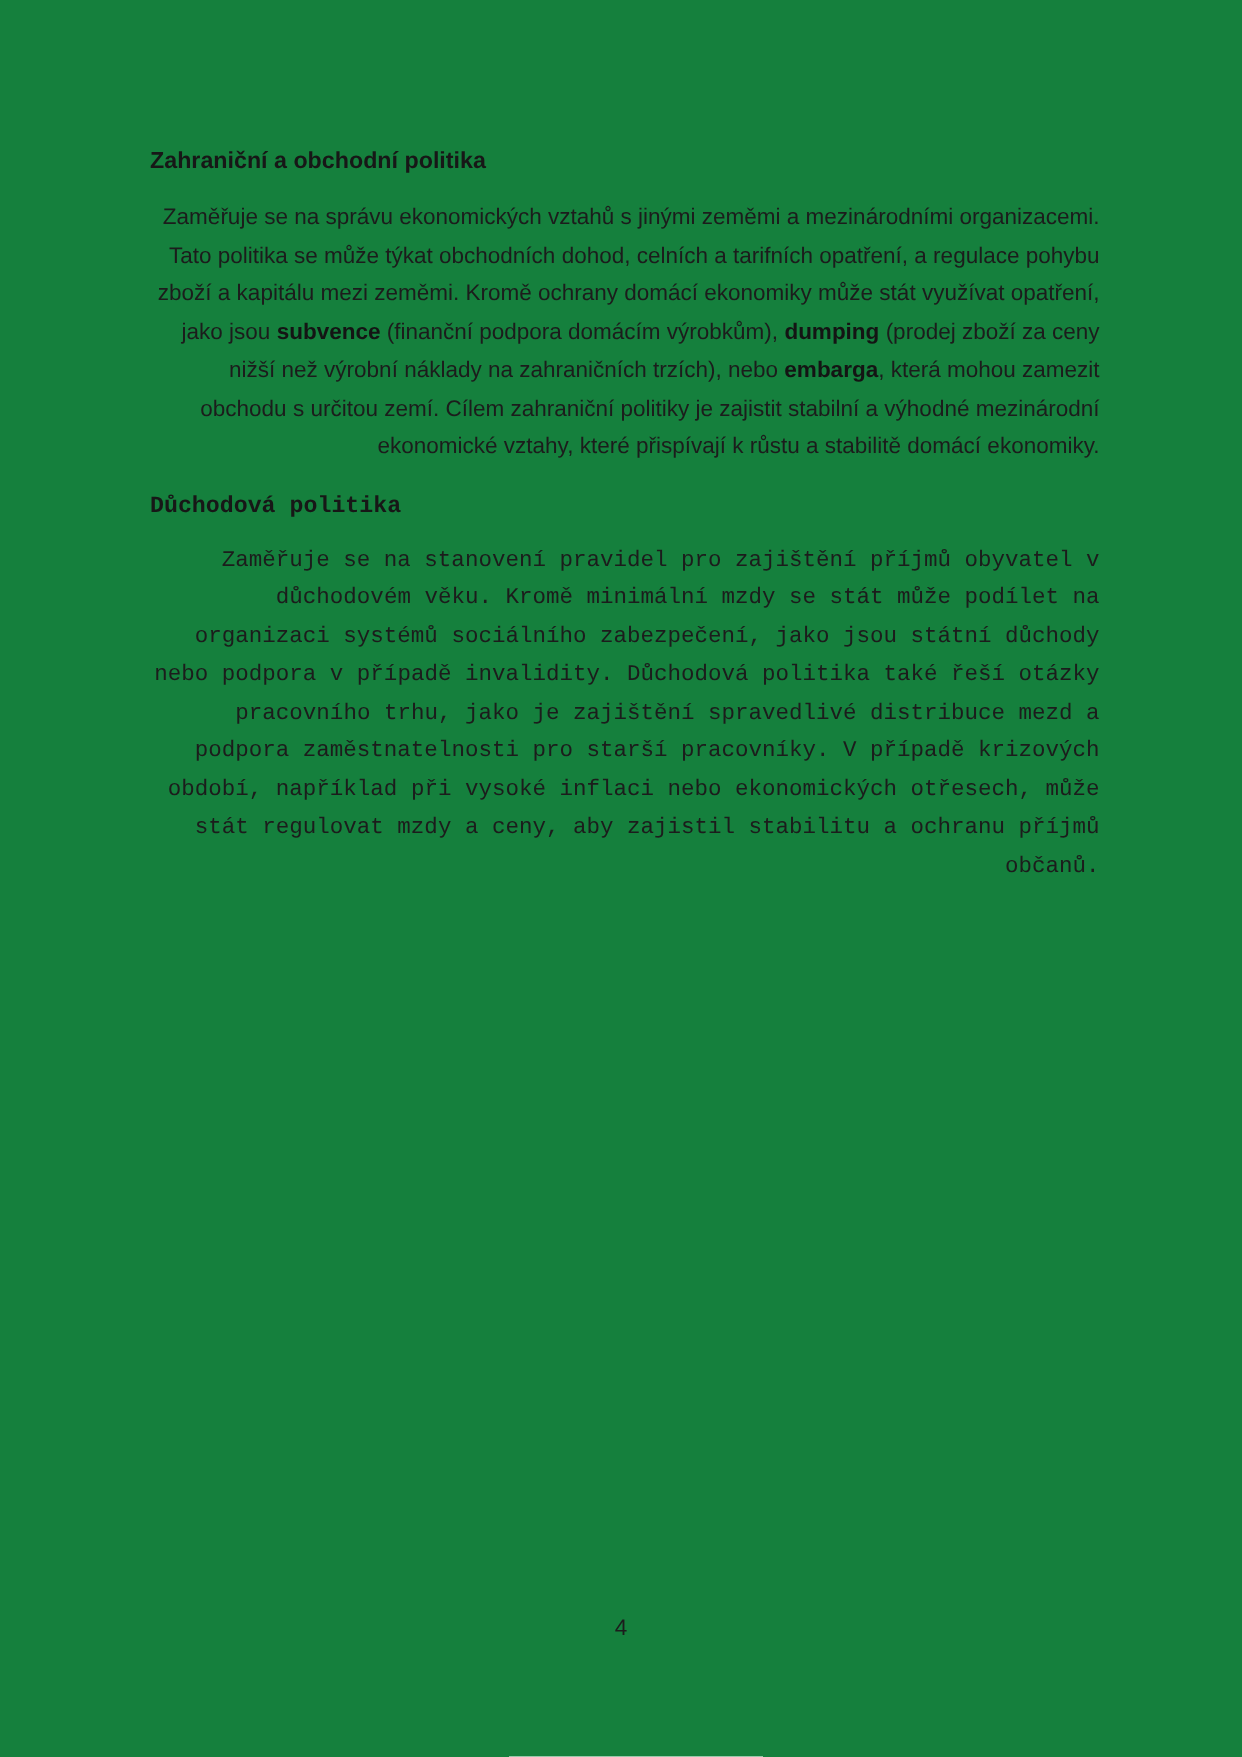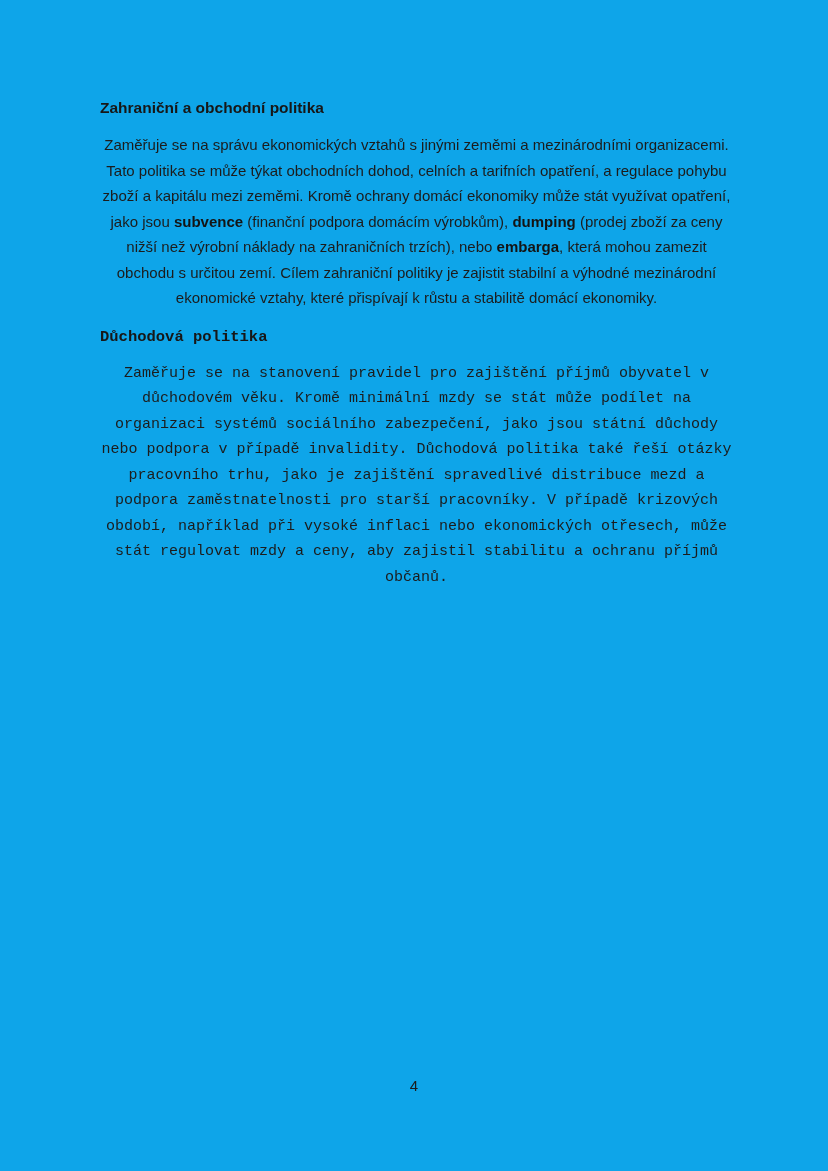--- a/index.html
+++ b/index.html
@@ -5,21 +5,21 @@
   * { box-sizing: border-box; }
   html, body {
     margin: 0;
     padding: 0;
     background: #ffffff;
   }
   .page {
     position: relative;
     width: 828px;
     height: 1171px;
-    background: #0ea5e9;
+    background: #15803d;
     font-family: "Liberation Sans", "DejaVu Sans", sans-serif;
     color: #1c1c1c;
     overflow: hidden;
   }
   .content {
     position: absolute;
     left: 100px;
     top: 97px;
     width: 633px;
   }
@@ -28,21 +28,21 @@
     font-weight: 700;
     line-height: 22px;
     margin: 0 0 13px 0;
     color: #171717;
   }
   .body-paragraph {
     font-size: 15px;
     line-height: 25.5px;
     margin: 0 0 15px 0;
     color: #1c1c1c;
-    text-align: center;
+    text-align: right;
   }
   .body-paragraph b {
     font-weight: 700;
     color: #141414;
   }
   .section + .section {
     margin-top: 7px;
     font-family: Liberation Mono, monospace;
   }
   .page-number {

